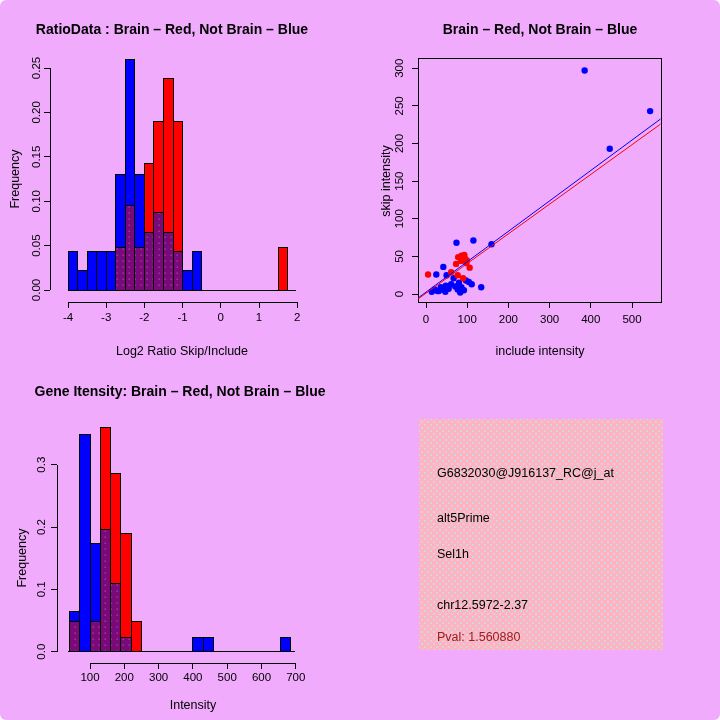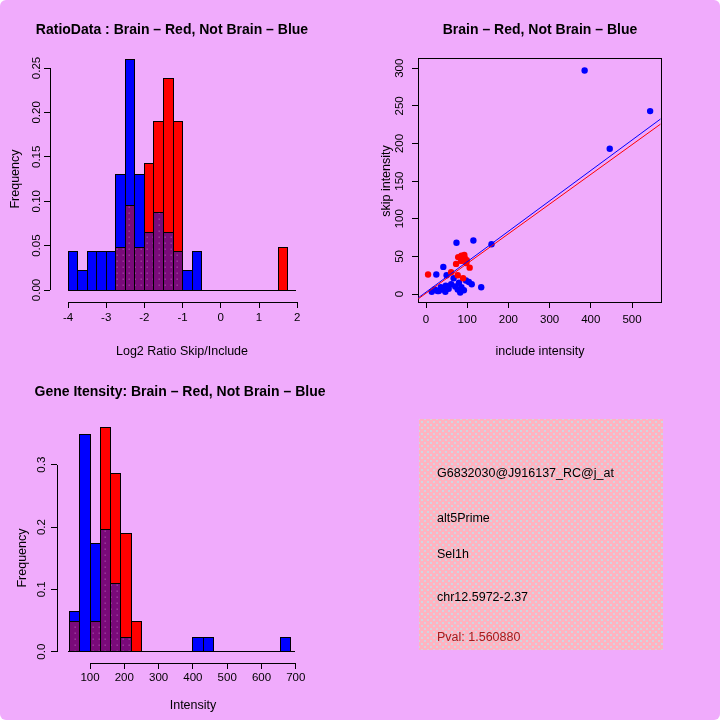--- a/index.html
+++ b/index.html
@@ -216,16 +216,16 @@
           <rect x="203.19" y="637.9866666666667" width="10.29000000000002" height="13.713333333333367" fill="#0000ff" class="bar"></rect>
           <rect x="280.365" y="637.9866666666667" width="10.289999999999964" height="13.713333333333367" fill="#0000ff" class="bar"></rect>
         </g>
     </g>
   </svg>
 
   <div id="infobox" style="left:419px;top:419px;width:244px;height:231px;">
     <div class="il" style="top:47px;">G6832030@J916137_RC@j_at</div>
     <div class="il" style="top:92px;">alt5Prime</div>
     <div class="il" style="top:128px;">Sel1h</div>
-    <div class="il" style="top:171px;">chr12.5972-2.37</div>
+    <div class="il" style="top:179px;">chr12.5972-2.37</div>
     <div class="il" style="top: 211px; color: rgb(160, 28, 28);">Pval: 1.560880</div>
   </div>
 </div>
 
 </body></html>

